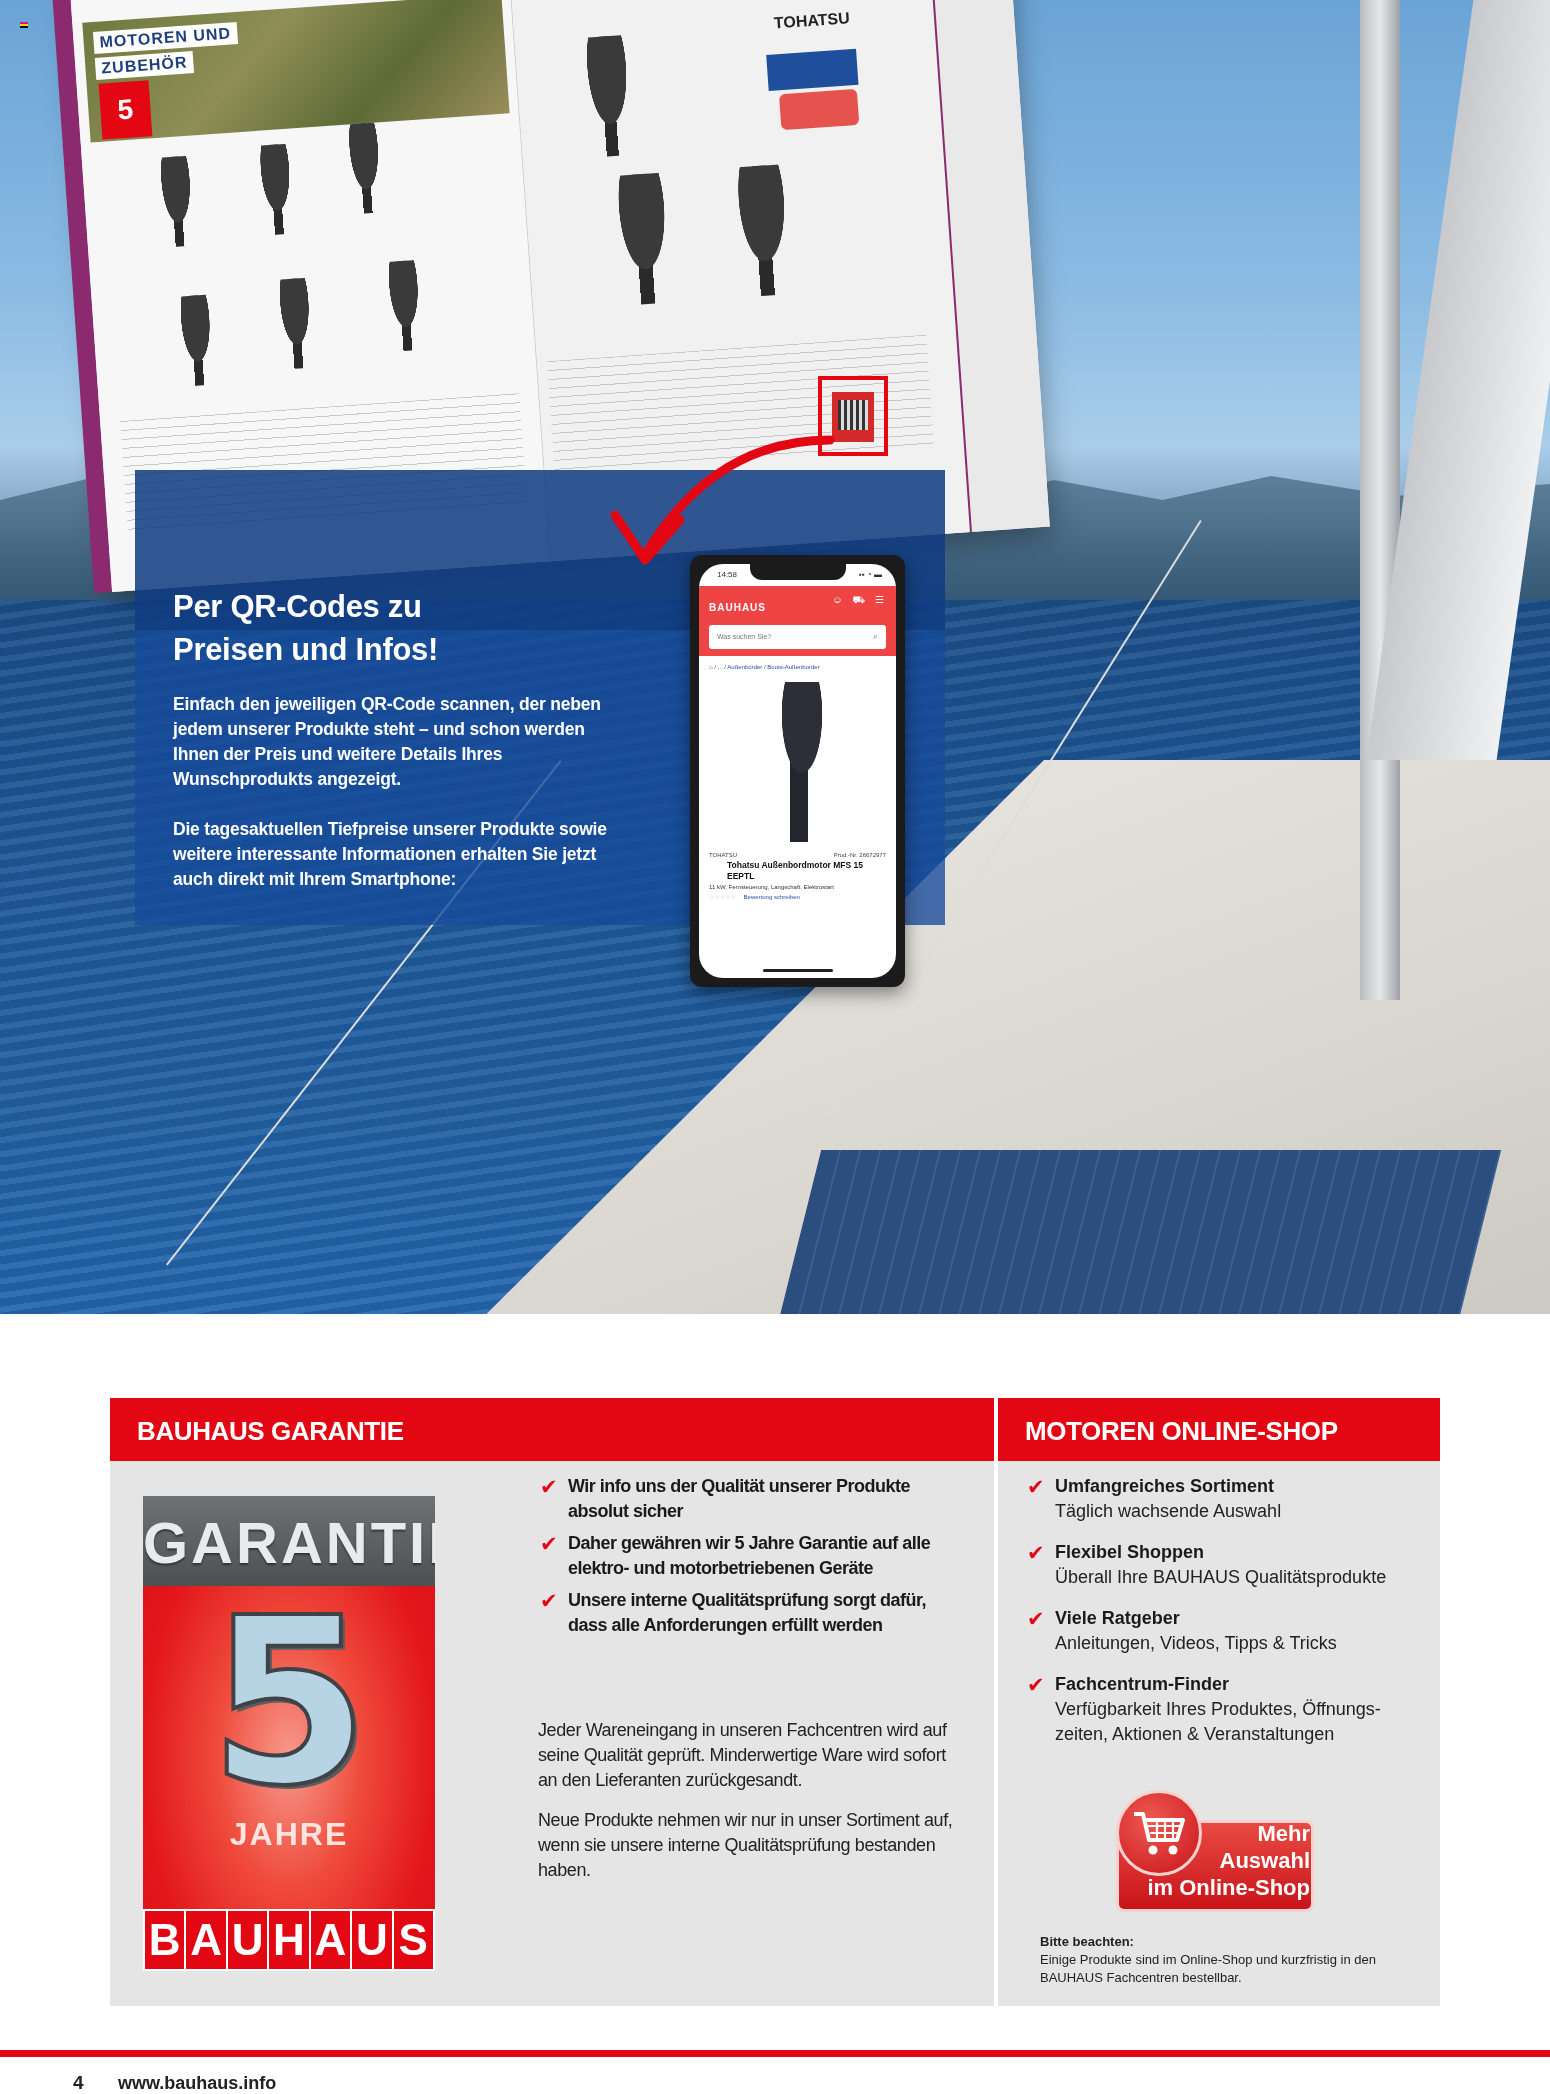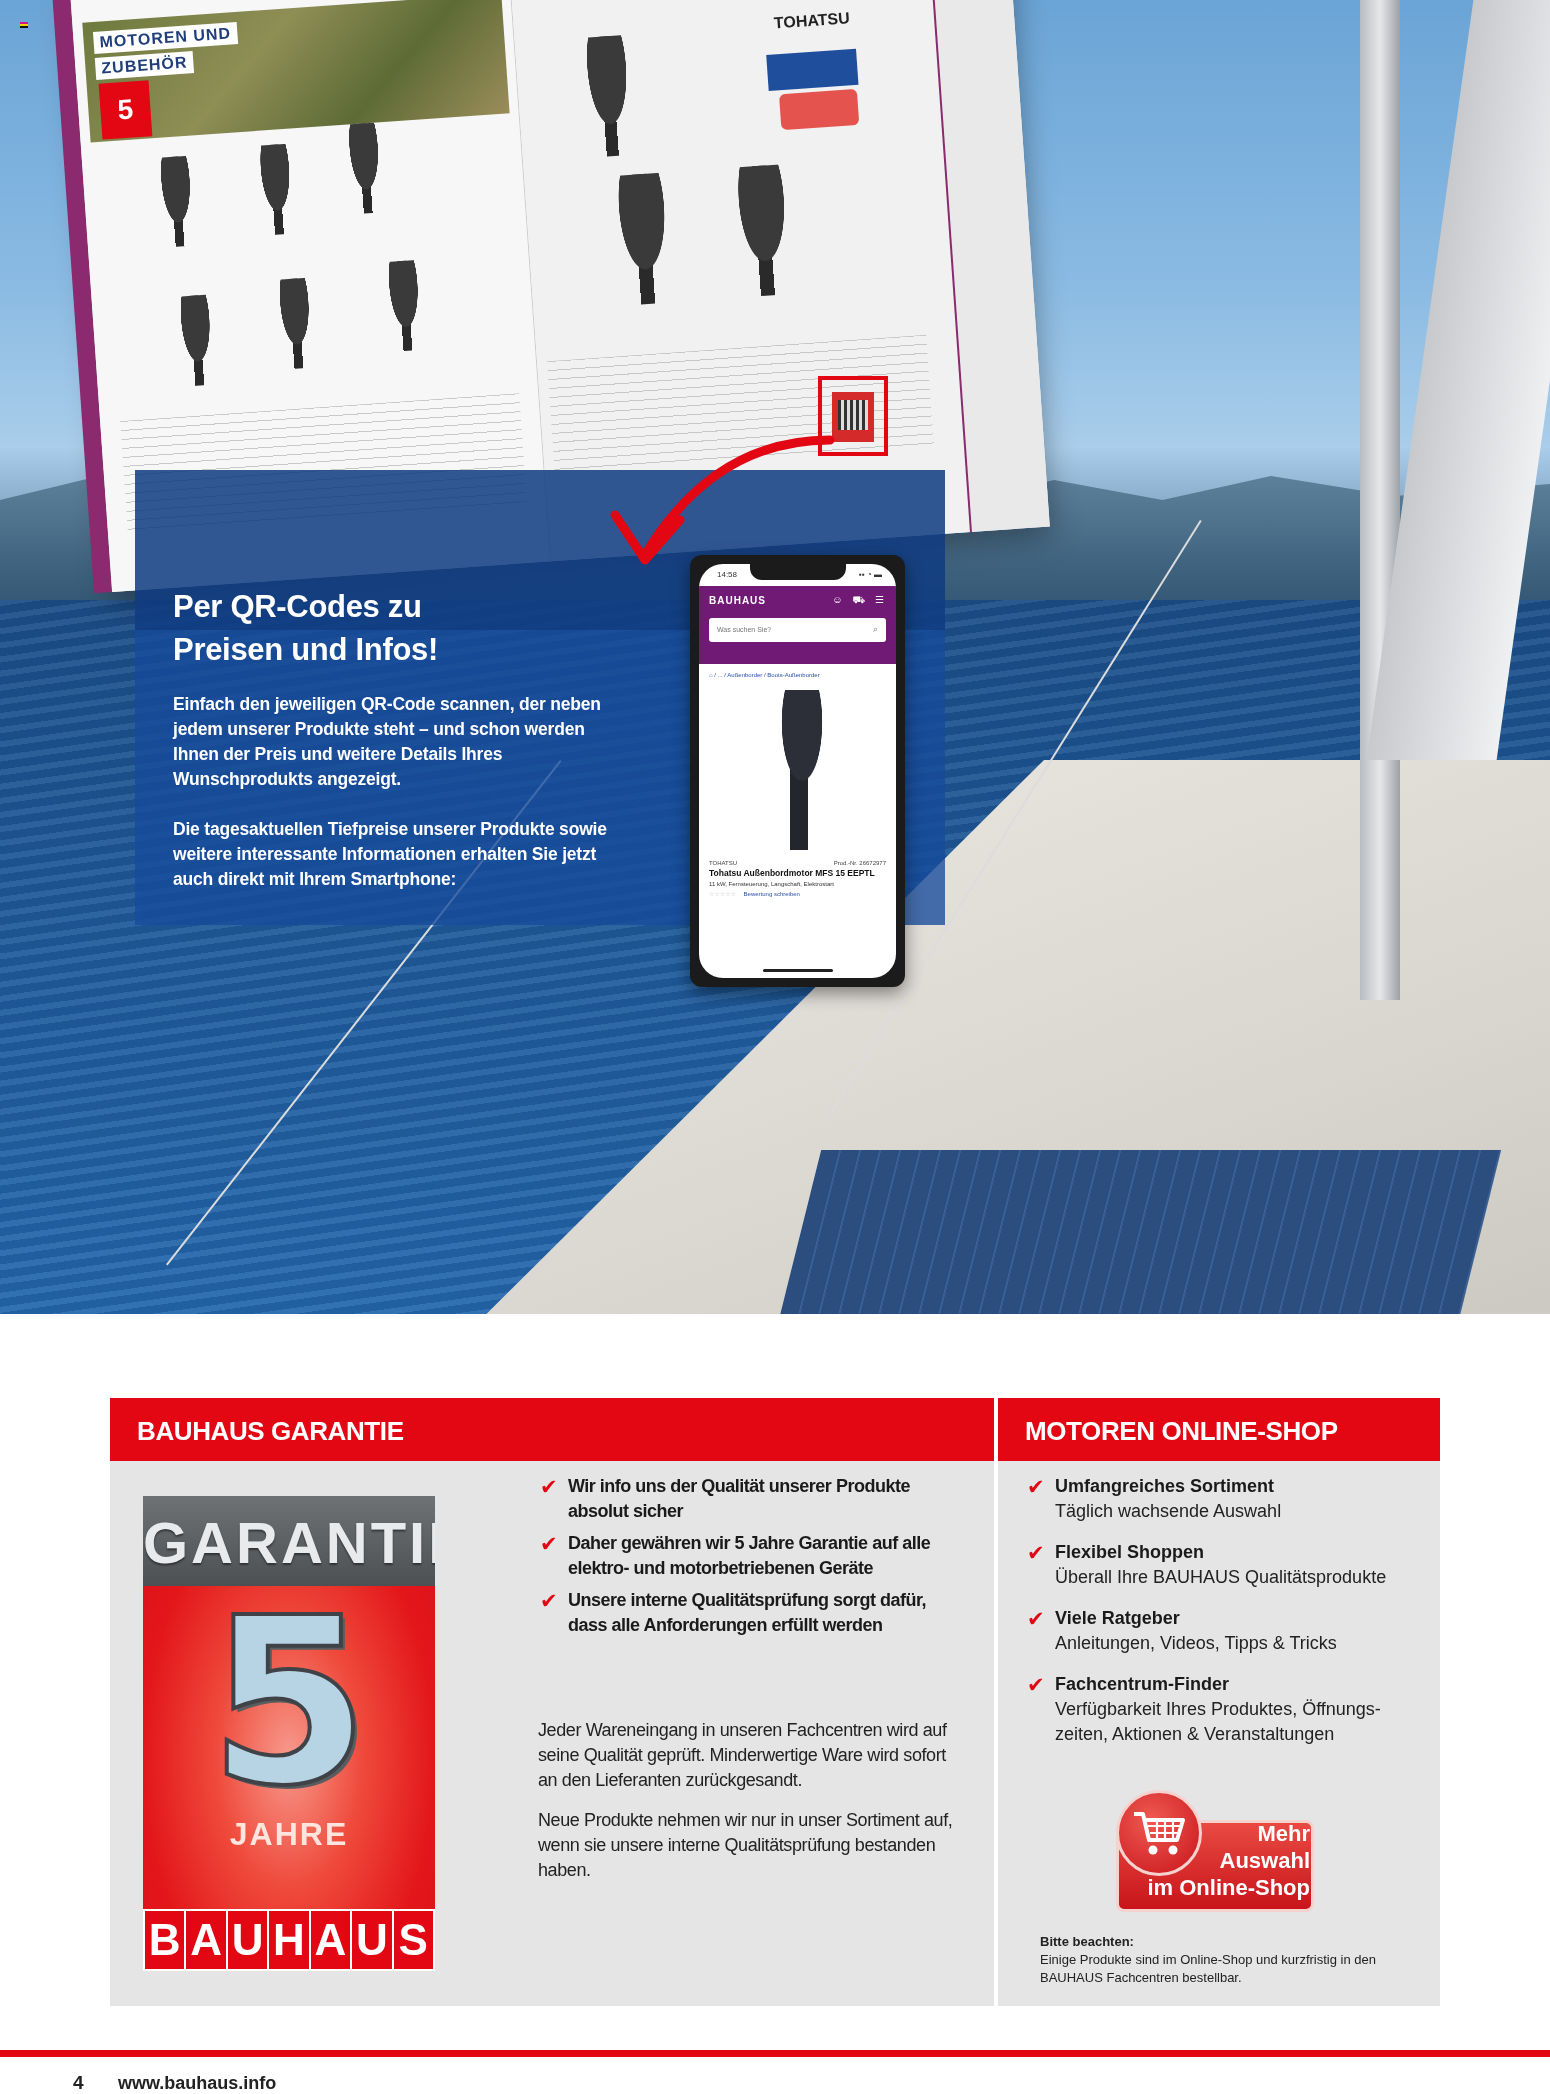--- a/index.html
+++ b/index.html
@@ -145,38 +145,38 @@
     width: 100%; height: 100%; background: #ffffff; border-radius: 24px; overflow: hidden; position: relative;
   }
   .phone .notch {
     position: absolute; left: 50%; top: 0; transform: translateX(-50%);
     width: 96px; height: 16px; background: #1b1b1b; border-radius: 0 0 12px 12px; z-index: 2;
   }
   .phone .status-bar {
     height: 22px; font-size: 8px; color: #333; padding: 6px 14px 0 18px; display: flex; justify-content: space-between;
   }
   .phone .app-header {
-    background: #701a75; height: 78px; padding: 9px 10px 0 10px; position: relative;
+    background: #ef4444; height: 70px; padding: 16px 10px 0 10px; position: relative;
   }
   .phone .app-header .logo { color: #fff; font-weight: 700; font-size: 10px; letter-spacing: 1px; }
   .phone .app-header .icons { position: absolute; right: 12px; top: 8px; color: #fff; font-size: 10px; display: flex; gap: 10px; }
   .phone .search {
     margin-top: 12px; background: #fff; height: 24px; border-radius: 3px; font-size: 7px; color: #777;
     padding: 8px 8px; position: relative;
   }
   .phone .search .mag { position: absolute; right: 8px; top: 6px; font-size: 9px; color: #777; }
   .phone .crumbs { font-size: 6px; color: #2a4fa8; padding: 8px 10px; }
   .phone .product-img {
     width: 80px; height: 160px; margin: 4px auto 0;
     background:
       radial-gradient(ellipse at 55% 20%, #2c2f38 0 32%, transparent 33%),
       linear-gradient(90deg, transparent 40%, #23262d 40% 62%, transparent 62%);
   }
   .phone .brand { font-size: 6px; color: #444; padding: 10px 10px 0; display: flex; justify-content: space-between; }
-  .phone .pname { font-size: 8.5px; font-weight: 700; color: #111; padding: 2px 10px 0; line-height: 11px; }
+  .phone .pname { font-size: 8.5px; font-weight: 700; color: #111; padding: 2px 28px 0; line-height: 11px; }
   .phone .pdesc { font-size: 6px; color: #333; padding: 2px 10px 0; }
   .phone .prating { font-size: 6px; color: #2a4fa8; padding: 3px 10px 0; }
   .phone .prating .stars { color: #ccc; margin-right: 6px; }
   .phone .home-bar { position: absolute; bottom: 6px; left: 50%; transform: translateX(-50%); width: 70px; height: 3px; background: #222; border-radius: 2px; }
 
   .flag-marker { position: absolute; left: 20px; top: 22px; width: 8px; height: 6px;
     background: linear-gradient(180deg, #d0188c 0 33%, #f2d500 33% 66%, #111 66%); }
 
   
   .box {

